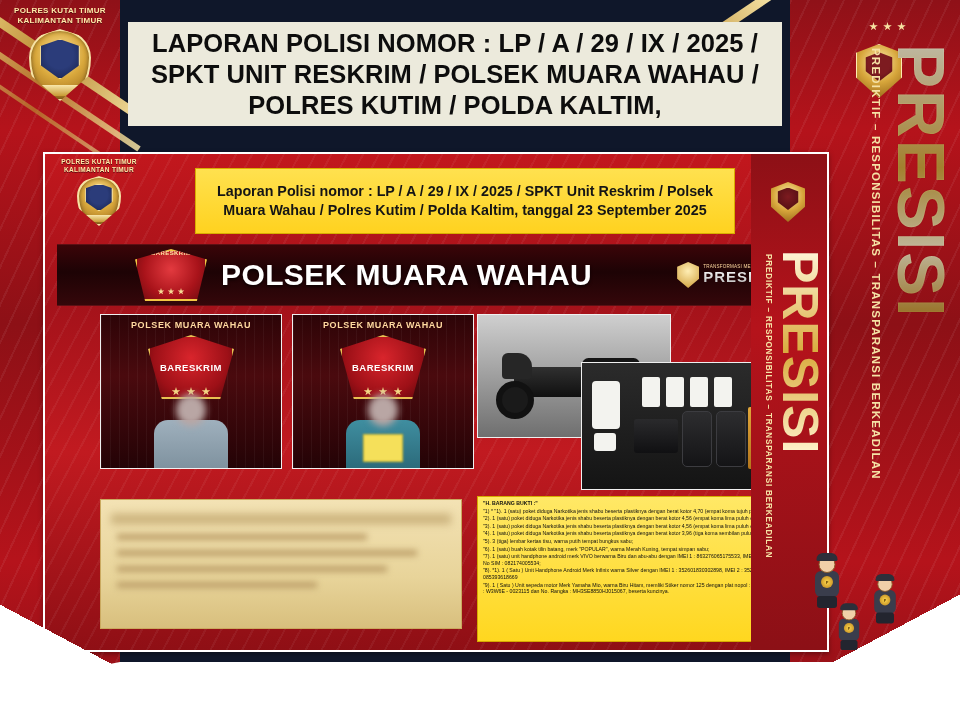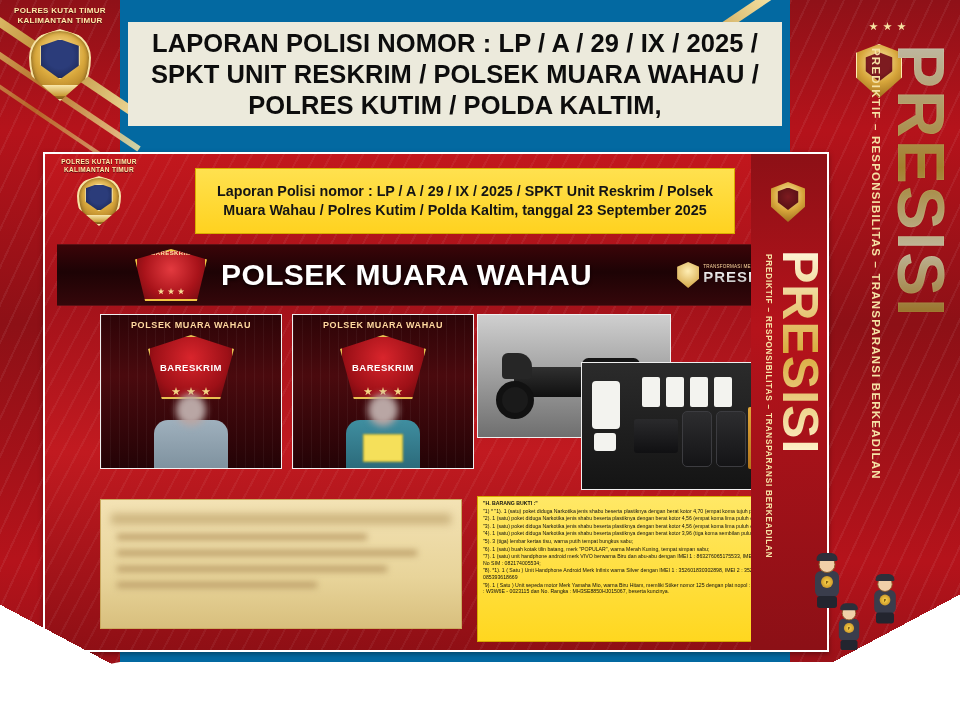--- a/index.html
+++ b/index.html
@@ -7,21 +7,21 @@
   body {
     width:960px; height:720px; overflow:hidden;
     font-family:"Liberation Sans", sans-serif;
     background:#ffffff;
     position:relative;
   }
 
   
   #slide {
     position:absolute; left:0; top:0; width:960px; height:720px;
-    background:#0369a1;
+    background:#0f172a;
     padding-left:36px;
   }
 
   
   .edge-band {
     position:absolute; top:0; bottom:0;
     background:
       linear-gradient(180deg,#8f1118 0%,#b5131b 18%,#8d1016 45%,#b5131b 78%,#8c1016 100%);
   }
   .edge-left { left:0; width:120px; }

